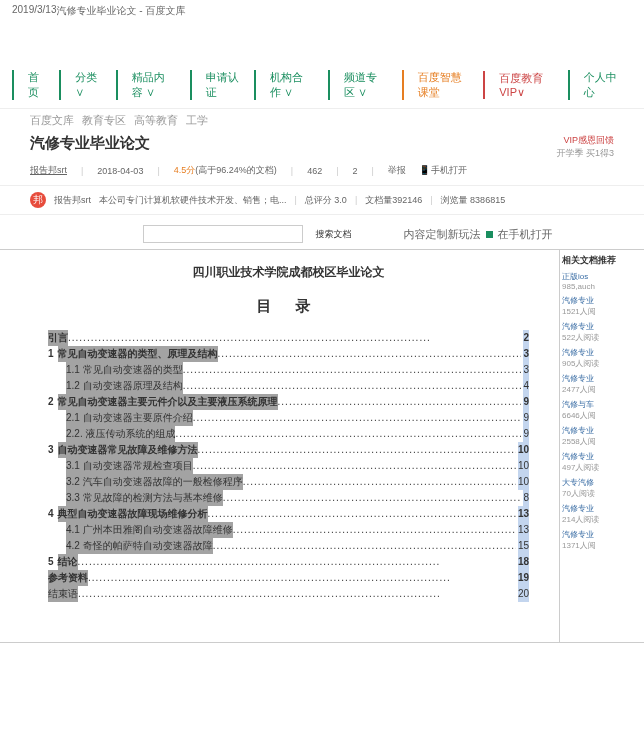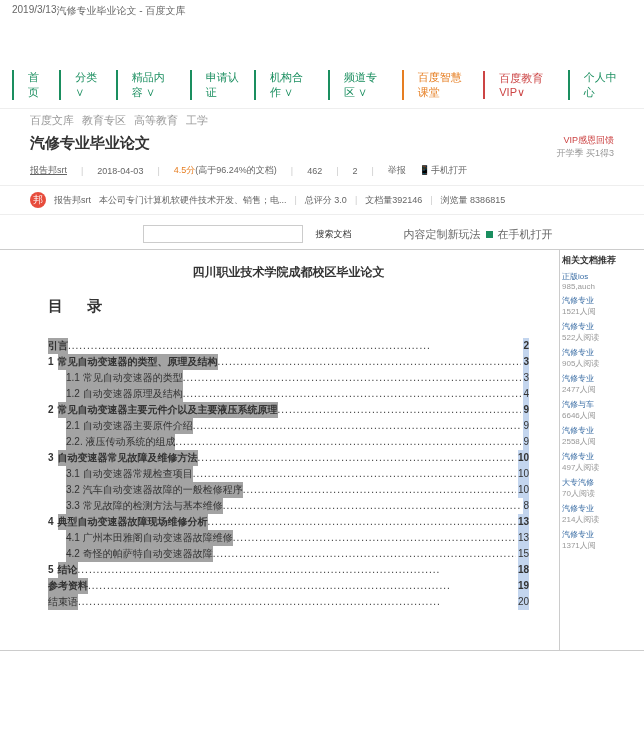--- a/index.html
+++ b/index.html
@@ -22,21 +22,21 @@
 .avatar { width: 16px; height: 16px; border-radius: 50%; background: #e74c3c; color: #fff; display: flex; align-items: center; justify-content: center; font-size: 10px; }
 .search-row { display: flex; padding: 10px 23px 6px; gap: 12px; align-items: center; font-size: 10px; justify-content: center; }
 .search-row .sp { width: 40px; }
 .search-input { width: 160px; height: 18px; border: 1px solid #ccc; font-size: 9px; padding: 0 4px; }
 .search-btn { font-size: 9px; color: #333; cursor: pointer; }
 .open-opts { font-size: 11px; color: #666; margin-left: 40px; }
 .open-opts .sq { display: inline-block; width: 7px; height: 7px; background: #1a8e5f; margin: 0 2px; vertical-align: middle; }
 .main { display: flex; border-top: 1px solid #ccc; }
 .doc-area { flex: 1; padding: 10px 30px 40px 48px; border-right: 1px solid #ccc; }
 .doc-area h1 { font-size: 12px; font-weight: bold; text-align: center; margin: 4px 0 16px; }
-.doc-area h2 { font-size: 15px; font-weight: bold; text-align: left; letter-spacing: 10px; margin-bottom: 22px; }
+.doc-area h2 { font-size: 15px; font-weight: bold; text-align: center; letter-spacing: 10px; margin-bottom: 14px; }
 .toc-line { display: flex; font-size: 10px; line-height: 16px; }
 .toc-line .num { margin-right: 4px; }
 .toc-line .txt { background: #a3a3a3; }
 .toc-line .dots { flex: 1; overflow: hidden; letter-spacing: 1px; }
 .toc-line .pg { background: #c3d5ee; margin-left: 2px; }
 .toc-line.bold .txt, .toc-line.bold .num, .toc-line.bold .pg { font-weight: bold; }
 .toc-line.sub { padding-left: 18px; }
 .sidebar { width: 84px; padding: 4px 2px; font-size: 8px; }
 .sidebar .hdr { font-weight: bold; margin-bottom: 4px; font-size: 9px; }
 .sidebar .item { margin-bottom: 4px; }

